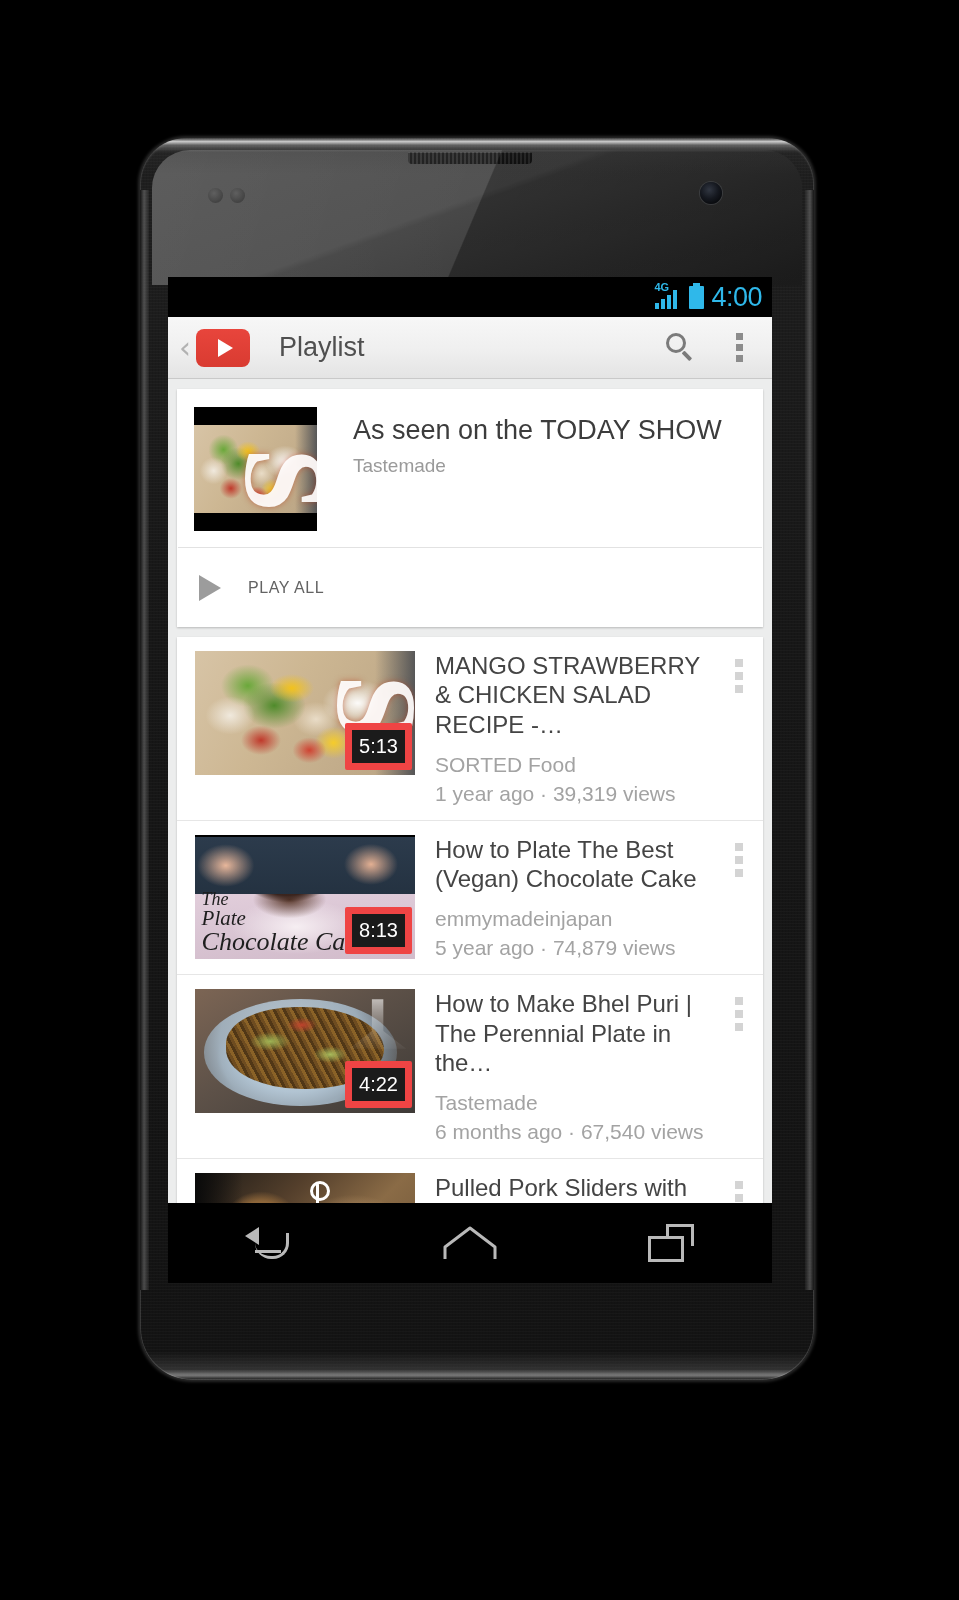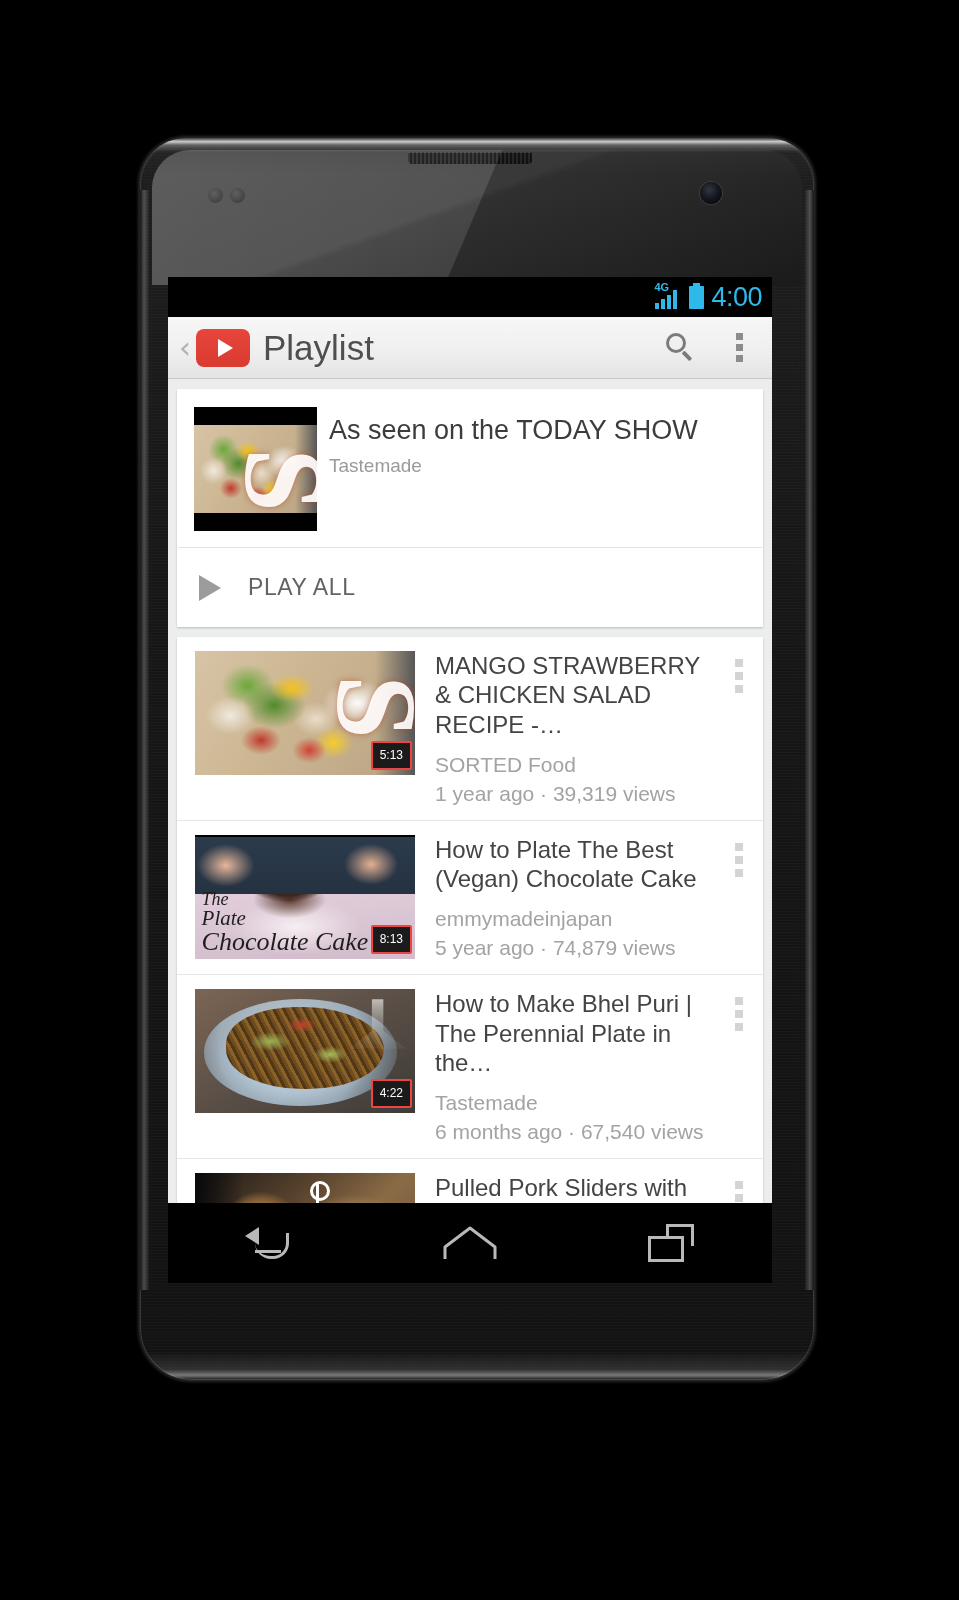--- a/index.html
+++ b/index.html
@@ -263,22 +263,22 @@
   }
   .yt-badge .tri {
     width: 0;
     height: 0;
     border-left: 15px solid #fff;
     border-top: 9px solid transparent;
     border-bottom: 9px solid transparent;
     margin-left: 4px;
   }
   .ab-title {
-    margin-left: 13px;
-    font-size: 35px;
+    margin-left: 29px;
+    font-size: 27px;
     color: #4f4f4f;
     flex: 1;
     white-space: nowrap;
   }
   .ab-btn {
     width: 58px;
     height: 62px;
     display: flex;
     align-items: center;
     justify-content: center;
@@ -352,20 +352,21 @@
     position: absolute;
     left: 0;
     top: 18px;
     width: 123px;
     height: 88px;
   }
   .pl-meta {
     padding-left: 12px;
     padding-top: 8px;
     min-width: 0;
+    margin-left: 24px;
   }
   .pl-title {
     font-size: 27px;
     color: #3c3c3c;
     line-height: 1.18;
     white-space: nowrap;
   }
   .pl-author {
     font-size: 19px;
     color: #9a9a9a;
@@ -388,21 +389,21 @@
   .play-tri {
     width: 0;
     height: 0;
     border-left: 22px solid #9c9c9c;
     border-top: 13px solid transparent;
     border-bottom: 13px solid transparent;
     flex: none;
   }
   .play-all-label {
     margin-left: 27px;
-    font-size: 23px;
+    font-size: 16px;
     color: #636363;
     letter-spacing: 0.6px;
     text-align: right;
   }
 
   
   .list-card {
     background: #fff;
     margin: 10px 9px 0 9px;
     box-shadow: 0 1px 2px rgba(0,0,0,0.22);
@@ -422,24 +423,24 @@
     flex: none;
     overflow: hidden;
     background: #111;
   }
   .v-dur {
     position: absolute;
     right: 3px;
     bottom: 5px;
     background: #1b1b1b;
     color: #fff;
-    font-size: 12px;
+    font-size: 20px;
     line-height: 1;
     padding: 6px 7px 7px 7px;
-    border: 2px solid #ef4444;
+    border: 7px solid #ef4444;
     border-radius: 2px;
   }
   .v-meta {
     padding-left: 20px;
     padding-right: 42px;
     min-width: 0;
     flex: 1;
   }
   .v-title {
     font-size: 24px;

